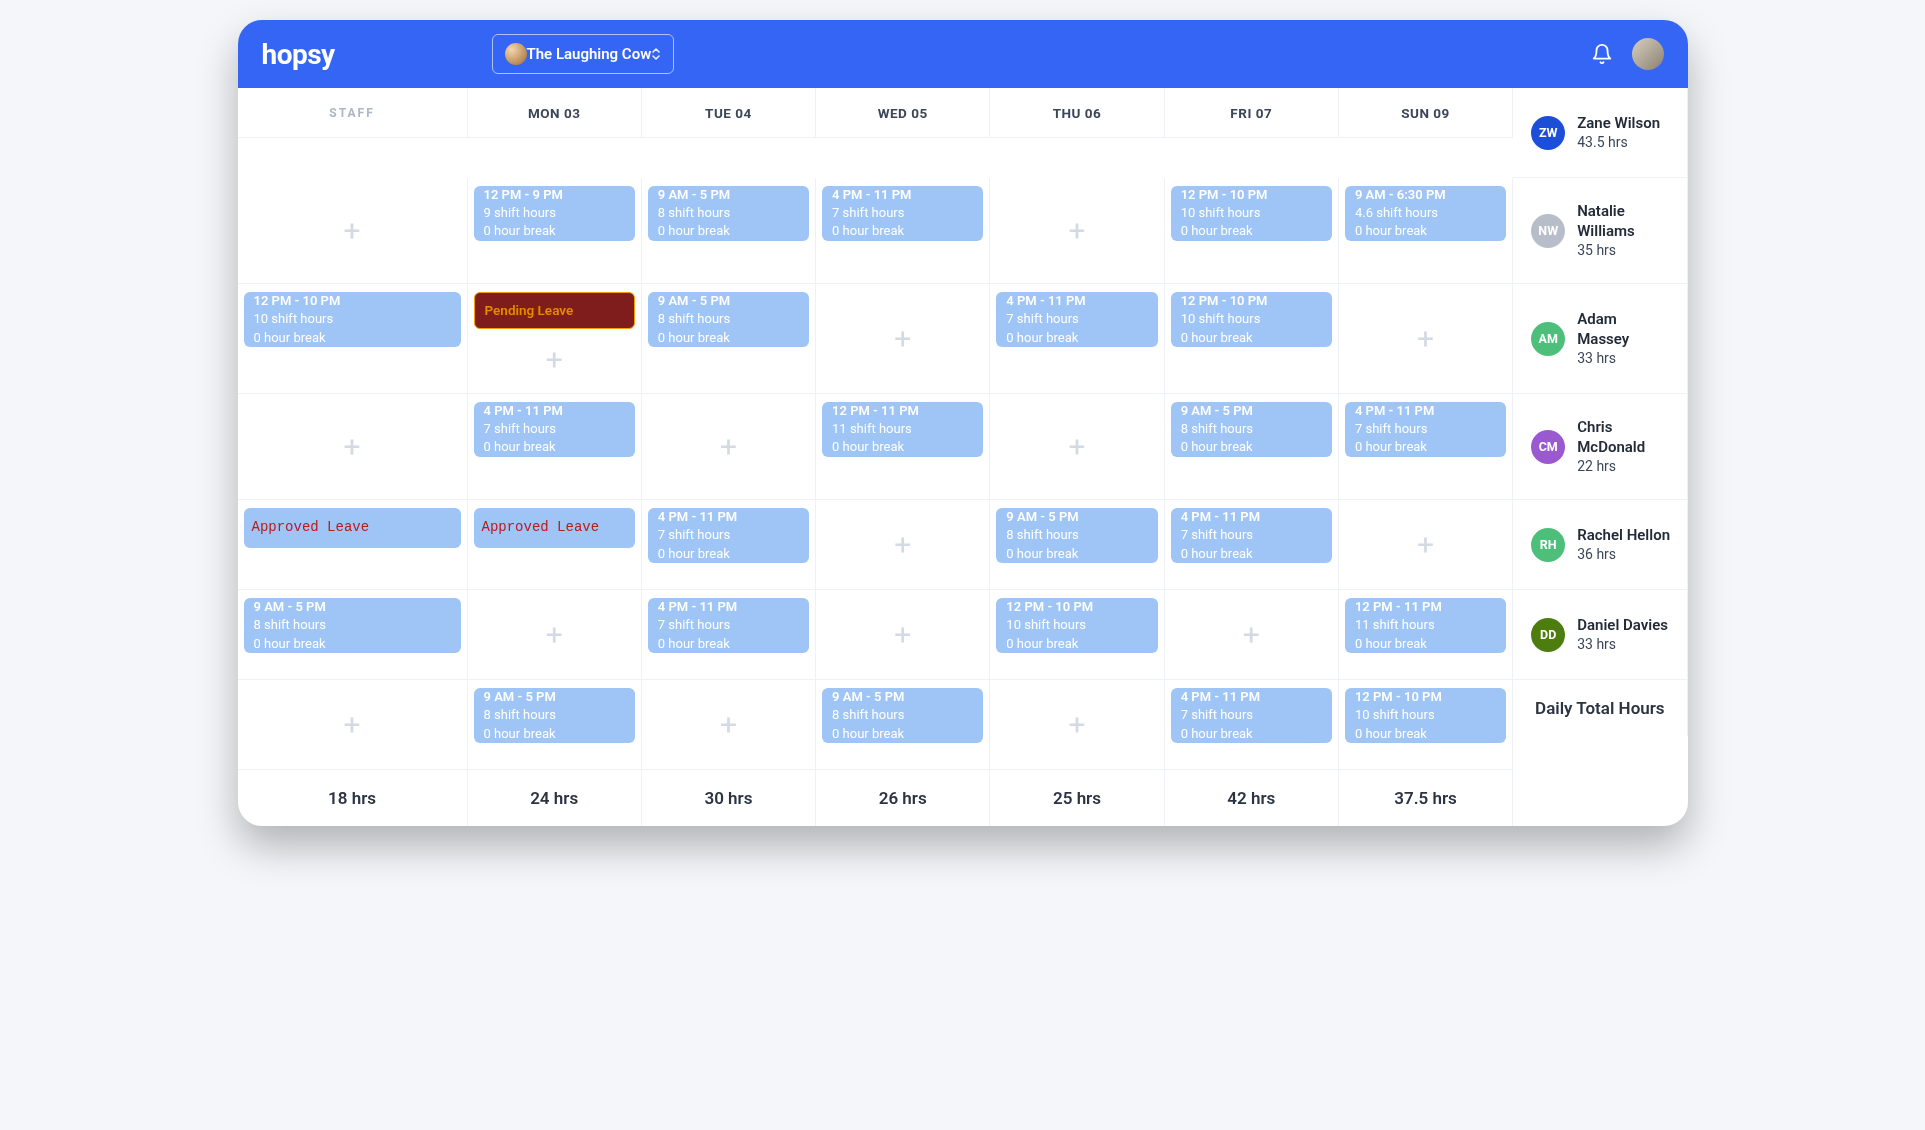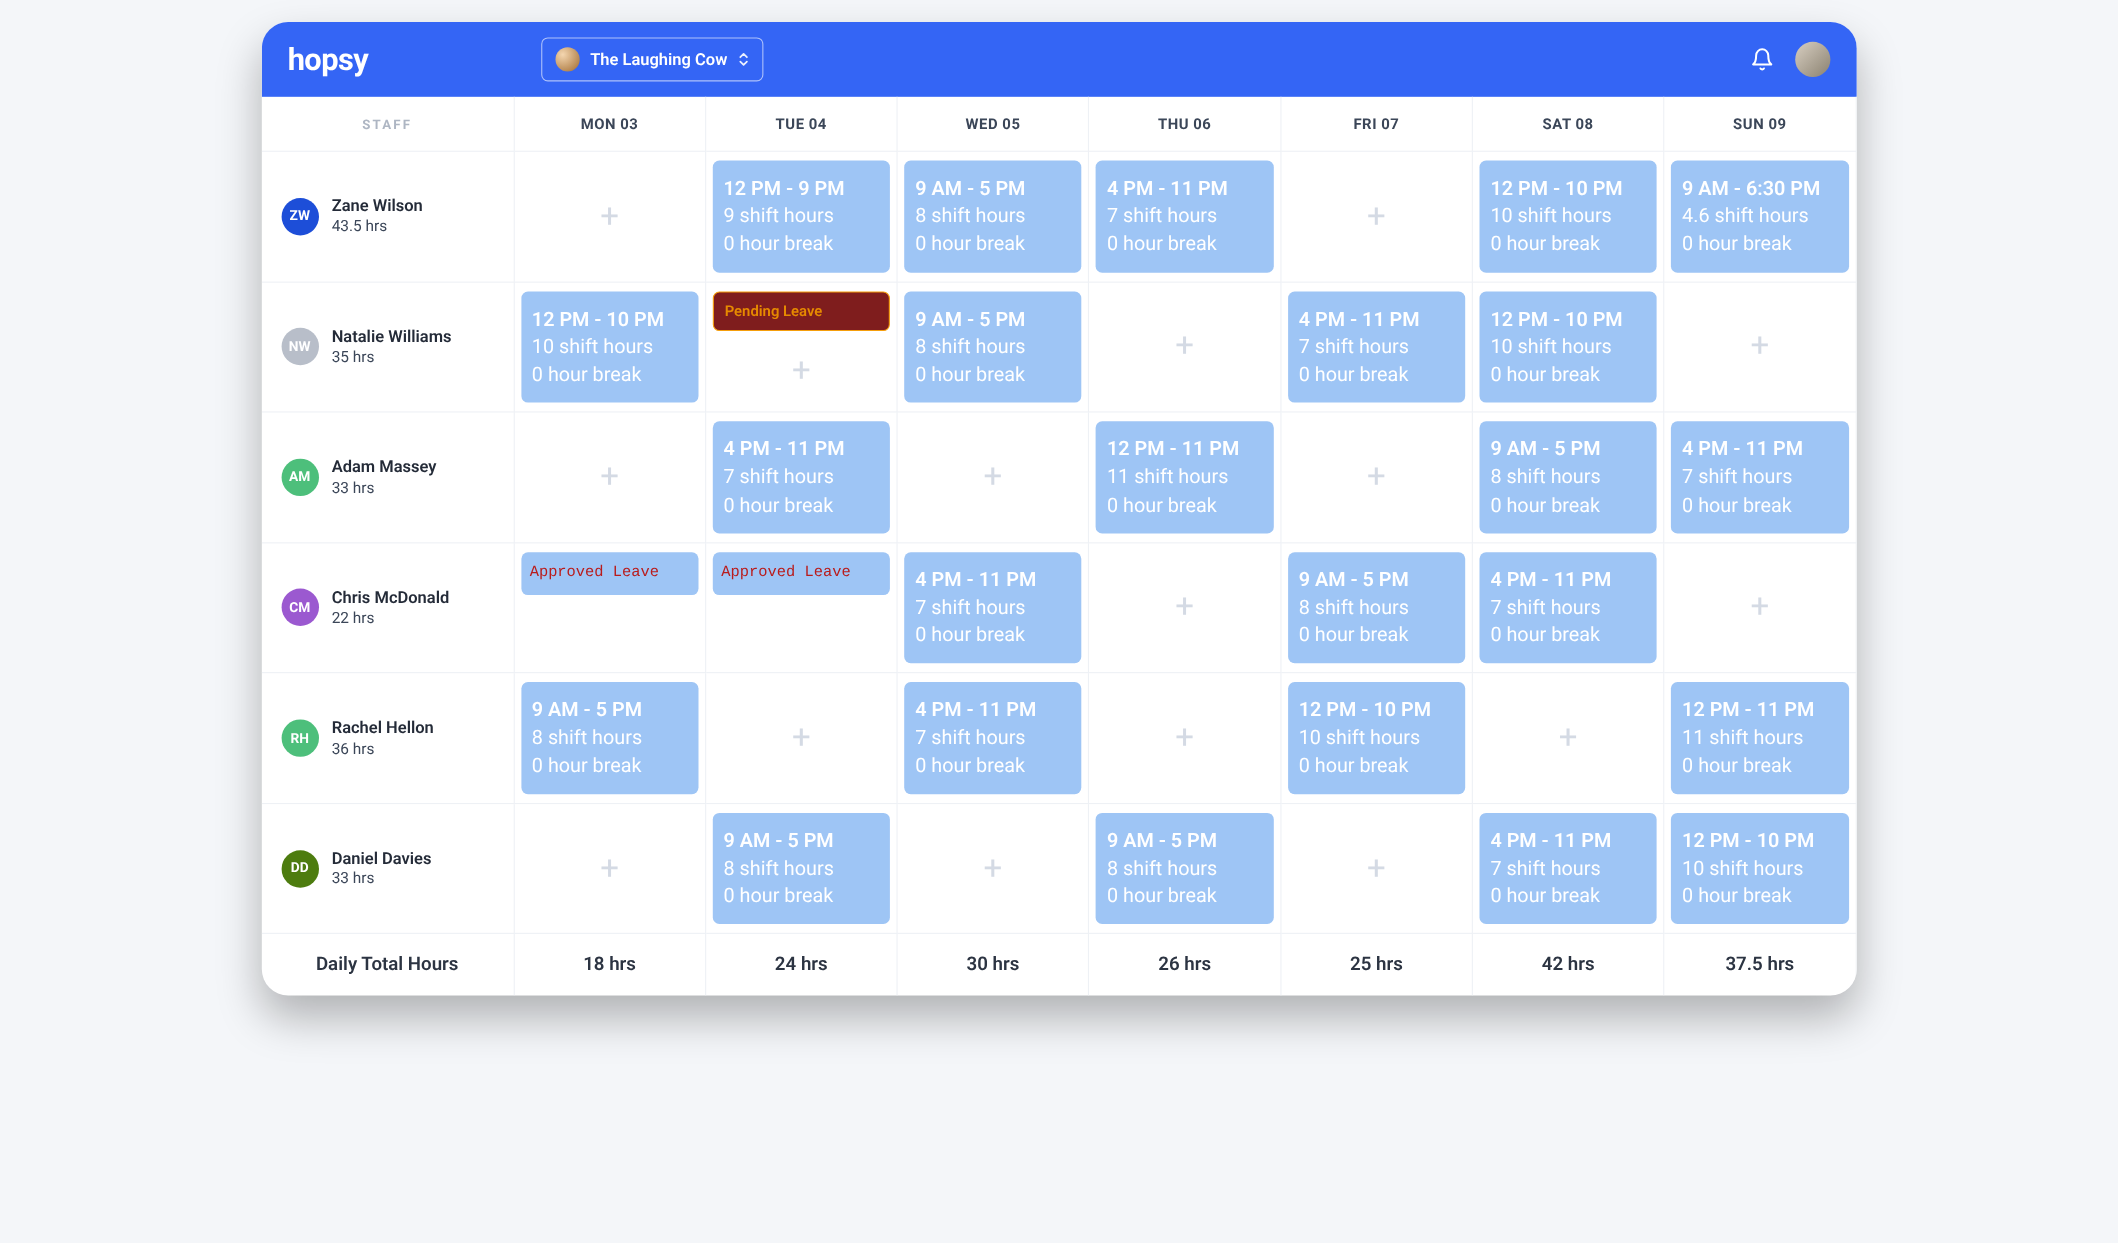--- a/index.html
+++ b/index.html
@@ -32,21 +32,20 @@
     display: inline-flex;
     align-items: center;
     border: 1.5px solid rgba(255,255,255,.6);
     border-radius: 6px;
     height: 40px;
     padding: 0 12px;
     color:#fff;
     font-size:15px;
     font-weight:600;
     cursor:pointer;
-    gap:10px;
   }
   .venue-avatar {
     width:22px;height:22px;border-radius:50%;
     background: radial-gradient(circle at 30% 30%, #f4d6b0, #a06a2e);
   }
   .venue-select .chev { display:flex;flex-direction:column;line-height:0;font-size:9px;color:rgba(255,255,255,.85);}
   .spacer { flex:1; }
   .bell-icon, .avatar {
     width:32px;height:32px;display:flex;align-items:center;justify-content:center;
     margin-left:14px;cursor:pointer;
@@ -91,23 +90,23 @@
     position:relative;
     cursor:pointer;
   }
   .add-plus {
     flex:1;display:flex;align-items:center;justify-content:center;
     color:#d4dae4;font-size:30px;font-weight:400;line-height:1;
     user-select:none;
   }
   .card {
     border-radius:6px;
-    padding:13px 10px;
+    padding:0 10px;
     line-height:1.4;
-    font-size:18px;
+    font-size:13px;
   }
   .card.shift {
     background:#9ec5f5;
     color:#fff;
   }
   .card.shift .time { font-weight:600; }
   .card.leave-approved {
     background:#9ec5f5;color:#b91c1c;font-weight:500;font-size:14px;
     padding:10px 8px;
     font-family:Liberation Mono, monospace;
@@ -154,21 +153,20 @@
     <div class="avatar"></div>
   </div>
 
   <div class="grid" id="grid">
       <div class="head-cell staff">STAFF</div>
       <div class="head-cell">MON 03</div>
       <div class="head-cell">TUE 04</div>
       <div class="head-cell">WED 05</div>
       <div class="head-cell">THU 06</div>
       <div class="head-cell">FRI 07</div>
-      <div class="head-cell">SAT 08</div>
       <div class="head-cell">SUN 09</div>
       <div class="staff-cell">
         <div class="staff-avatar" style="background: #1d4ed8; text-align: right;">ZW</div>
         <div class="staff-info">
           <div class="name">Zane Wilson</div>
           <div class="hours">43.5 hrs</div>
         </div>
       </div>
       <div class="day-cell">
         <div class="add-plus">+</div>

